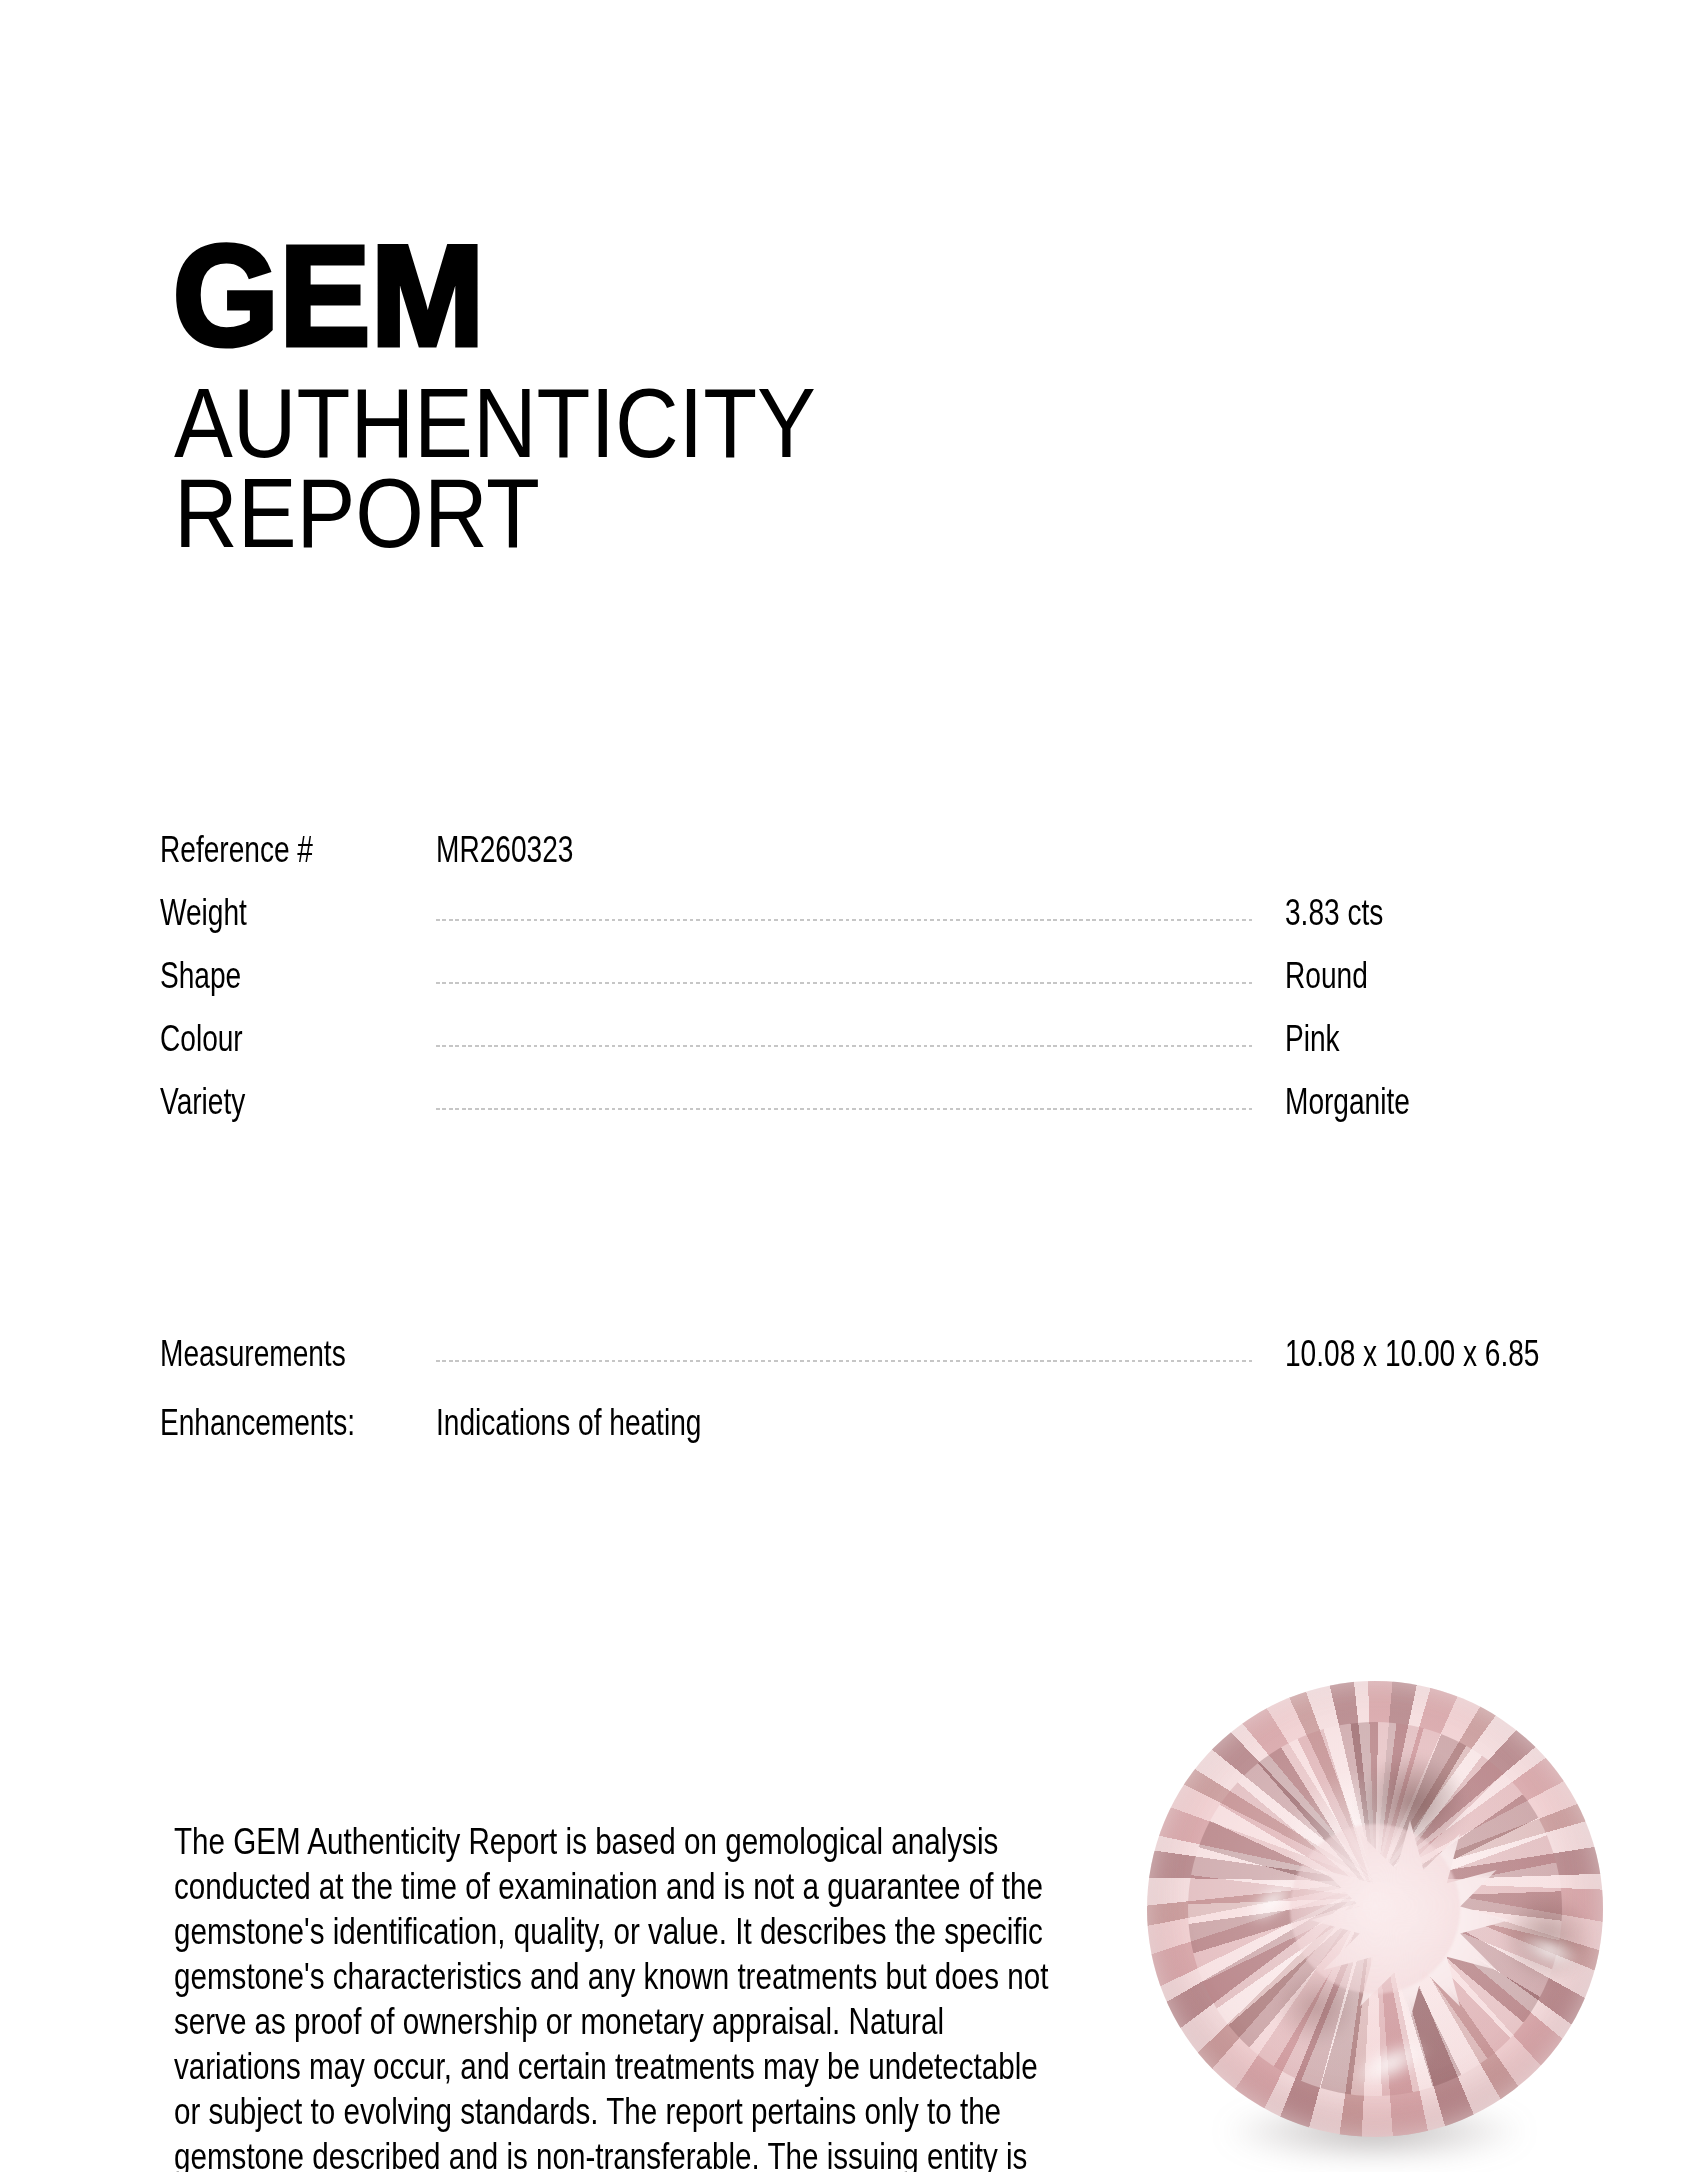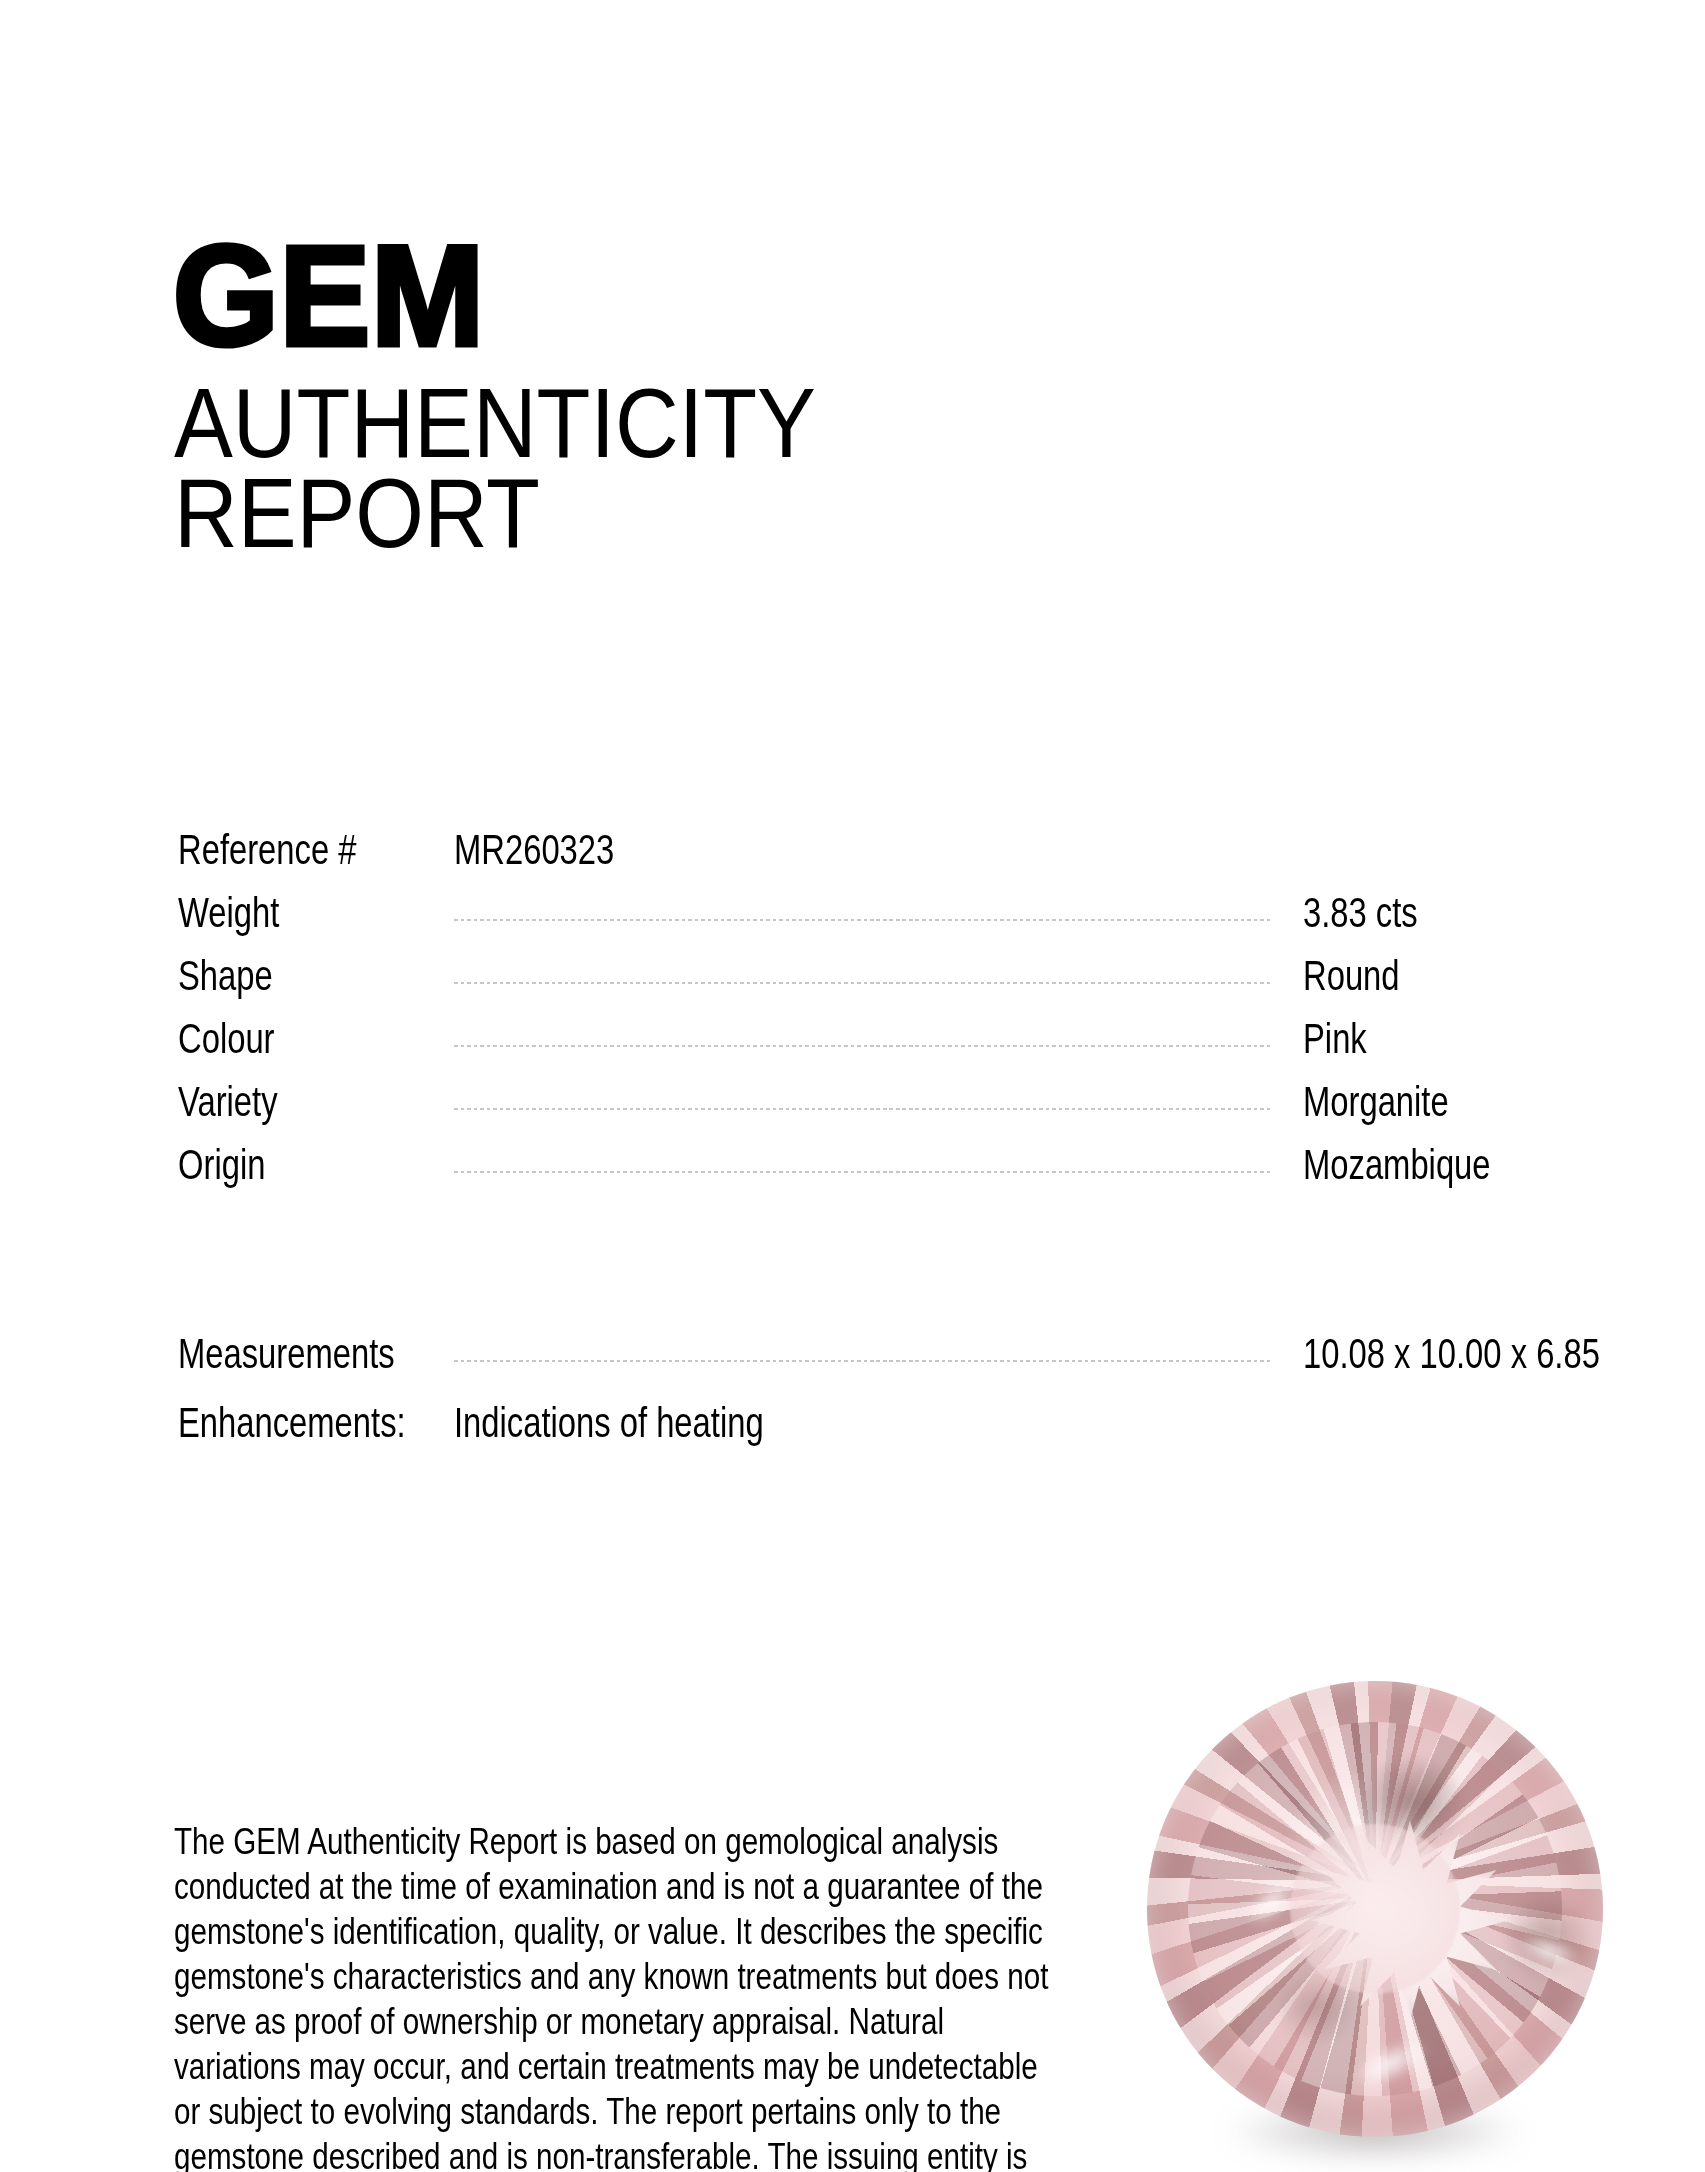--- a/index.html
+++ b/index.html
@@ -10,21 +10,21 @@
   .cond{display:inline-block;transform:scaleX(0.78);transform-origin:0 50%;white-space:pre;}
 
   
   .brand{position:absolute;left:173px;top:224px;font-size:143px;line-height:143px;
          font-weight:700;-webkit-text-stroke:5.2px #000;letter-spacing:0.9px;
          transform:scaleX(0.95);transform-origin:0 0;}
   .subtitle{position:absolute;left:174px;top:378px;font-size:98px;line-height:90px;
             font-weight:400;white-space:pre-line;transform:scaleX(0.90);transform-origin:0 0;}
 
   
-  .row{position:absolute;left:178px;width:1358px;height:48px;font-size:42px;line-height:48px;}
+  .row{position:absolute;left:160px;width:1358px;height:48px;font-size:36px;line-height:48px;}
   .row .lbl{position:absolute;left:0;top:0;}
   .row .mid{position:absolute;left:276px;top:0;}
   .row .rval{position:absolute;left:1125px;top:0;}
   .row .leader{position:absolute;left:276px;top:30px;width:817px;height:2.2px;
                background:repeating-linear-gradient(90deg,#c6c6c6 0 3.9px,transparent 3.9px 6.5px);}
   .row .lbl-indent{position:absolute;left:50px;top:0;}
 
   
   .disclaimer{position:absolute;left:174px;top:1819px;width:1173px;font-size:37px;
               line-height:45px;white-space:pre-line;transform:scaleX(0.80);transform-origin:0 0;}
@@ -102,25 +102,20 @@
     <span class="leader"></span>
     <span class="rval cond">Morganite</span>
   </div>
 
   <div class="row" style="top:1015px">
     <span class="lbl cond">Colour</span>
     <span class="leader"></span>
     <span class="rval cond">Pink</span>
   </div>
 
-  <div class="row" style="top:1141px">
-    <span class="lbl cond">Origin</span>
-    <span class="leader"></span>
-    <span class="rval cond">Mozambique</span>
-  </div>
 
 
 
   <div class="row" style="top:1330px">
     <span class="lbl cond">Measurements</span>
     <span class="leader"></span>
     <span class="rval cond">10.08 x 10.00 x 6.85</span>
   </div>
 
   <div class="row" style="top:1399px">

